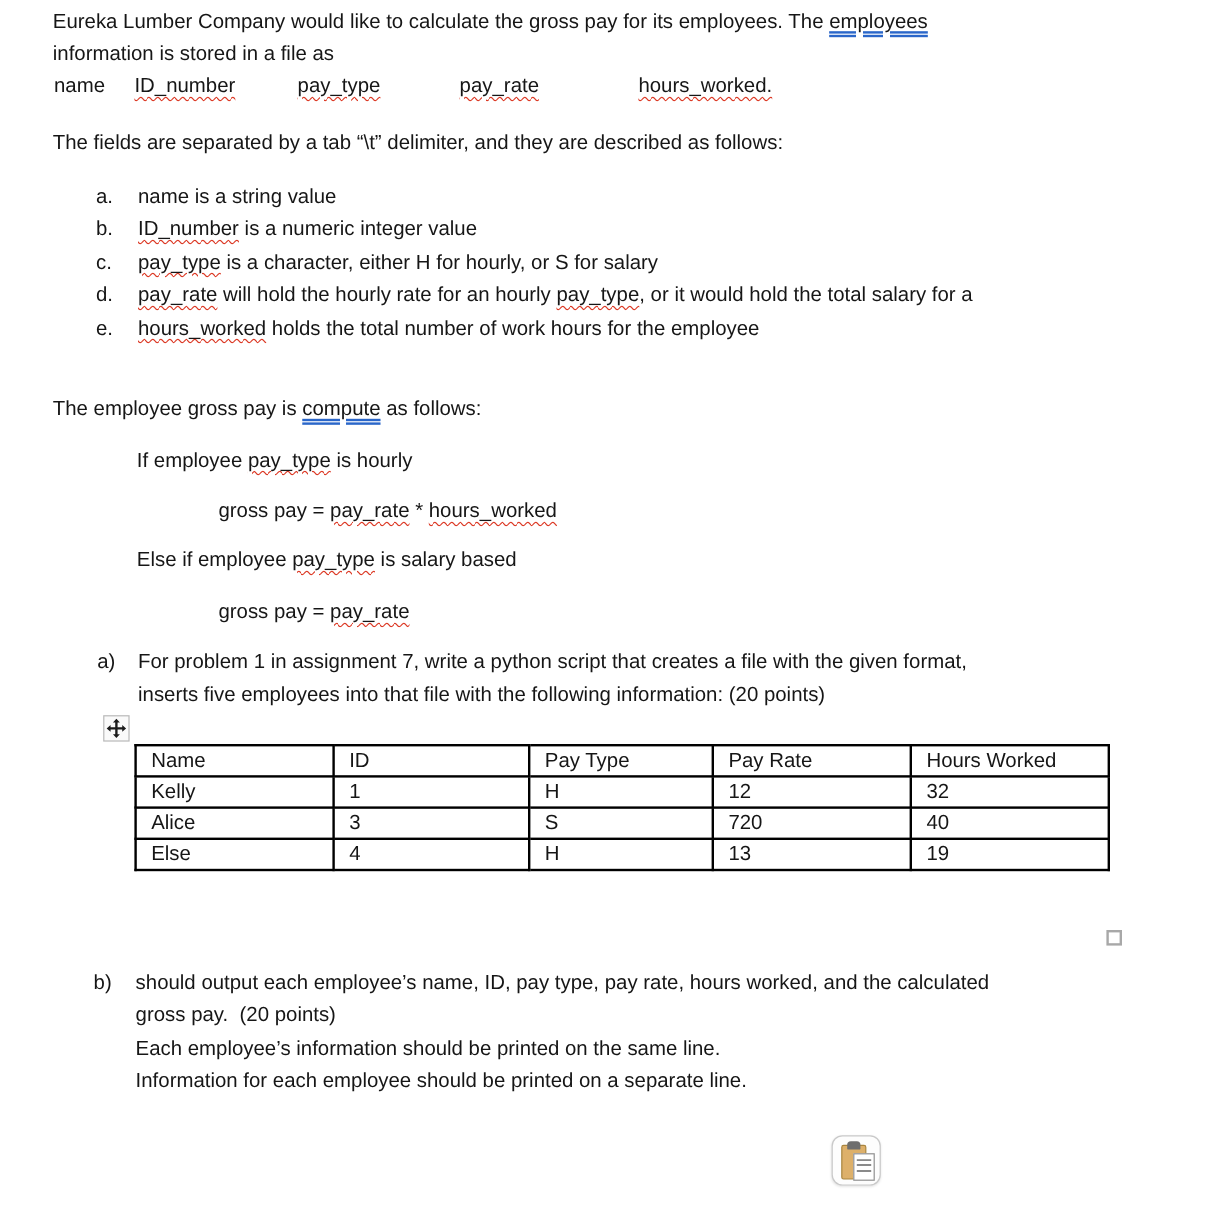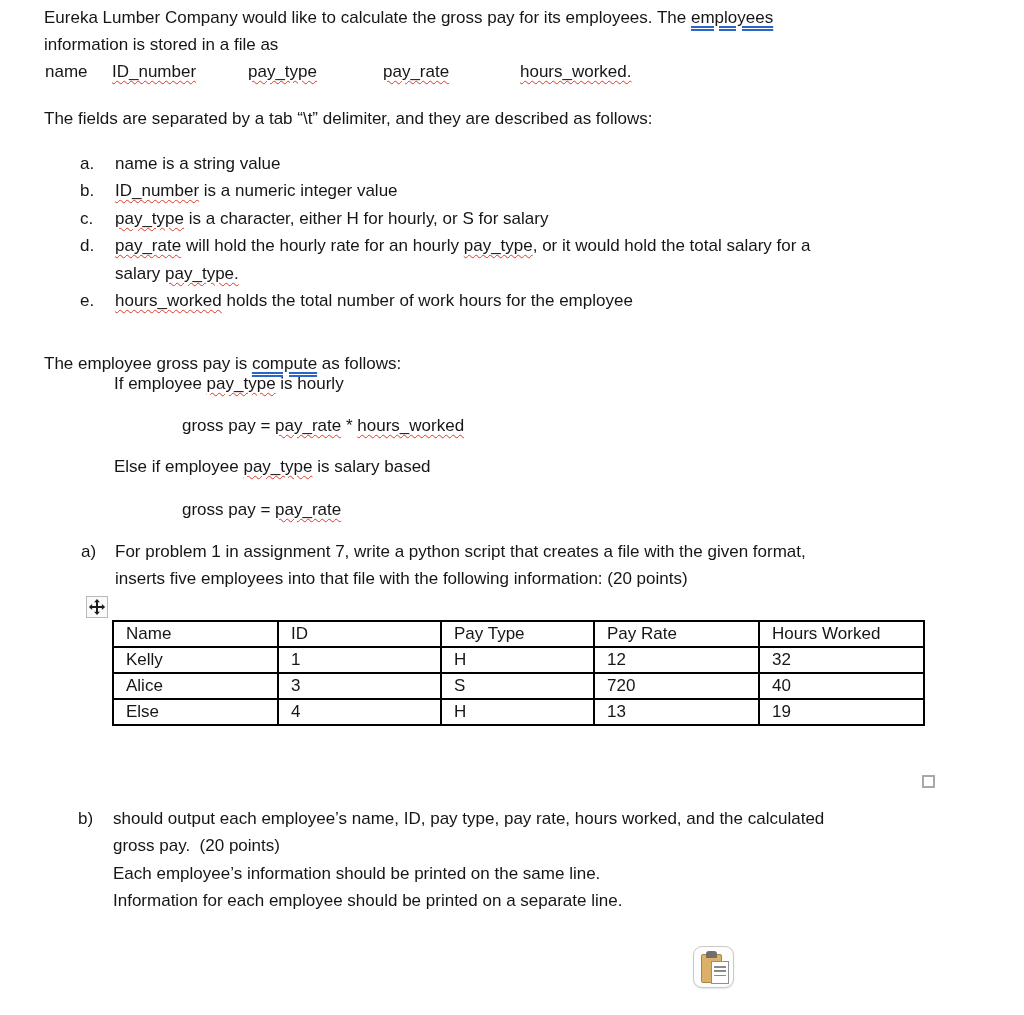--- a/index.html
+++ b/index.html
@@ -68,21 +68,21 @@
 <div class="abs" style="left:44px;top:4px;">
   <div class="line"><span>Eureka Lumber Company would like to calculate the gross pay for its employees. The </span><span class="gr">employees</span></div>
   <div class="line"><span>information is stored in a file as</span></div>
 </div>
 
 <div class="abs fields" style="left:45px;top:62px;width:650px;">
   <span class="fld" style="left:0;">name</span>
   <span class="fld sp" style="left:67px;">ID_number</span>
   <span class="fld sp" style="left:203px;">pay_type</span>
   <span class="fld sp" style="left:338px;">pay_rate</span>
-  <span class="fld sp" style="left:475px;text-align:center;">hours_worked.</span>
+  <span class="fld sp" style="left:487px;text-align:center;">hours_worked.</span>
 </div>
 
 <div class="abs line" style="left:44px;top:105px;"><span>The fields are separated by a tab “\t” delimiter, and they are described as follows:</span></div>
 
 <div class="abs" style="left:80px;top:150px;">
   <div class="lrow">
     <span class="lm">a.</span>
     <span class="line"><span>name is a string value</span></span>
   </div>
   <div class="lrow">
@@ -91,30 +91,26 @@
   </div>
   <div class="lrow">
     <span class="lm">c.</span>
     <span class="line"><span class="sp">pay_type</span><span> is a character, either H for hourly, or S for salary</span></span>
   </div>
   <div class="lrow">
     <span class="lm">d.</span>
     <span class="line"><span class="sp">pay_rate</span><span> will hold the hourly rate for an hourly </span><span class="sp">pay_type</span><span>, or it would hold the total salary for a</span></span>
   </div>
   <div class="lrow">
-    <span class="lm"></span>
-    <span class="line"><span>salary </span><span class="sp">pay_type.</span></span>
-  </div>
-  <div class="lrow">
     <span class="lm">e.</span>
     <span class="line"><span class="sp">hours_worked</span><span> holds the total number of work hours for the employee</span></span>
   </div>
 </div>
 
-<div class="abs line" style="left:44px;top:327px;margin-top:23px;"><span>The employee gross pay is </span><span class="gr">compute</span><span> as follows:</span></div>
+<div class="abs line" style="left:44px;top:327px;"><span>The employee gross pay is </span><span class="gr">compute</span><span> as follows:</span></div>
 <div class="abs line" style="left:114px;top:370px;"><span>If employee </span><span class="sp">pay_type</span><span> is hourly</span></div>
 <div class="abs line" style="left:182px;top:412px;"><span>gross pay = </span><span class="sp">pay_rate</span><span> * </span><span class="sp">hours_worked</span></div>
 <div class="abs line" style="left:114px;top:453px;"><span>Else if employee </span><span class="sp">pay_type</span><span> is salary based</span></div>
 <div class="abs line" style="left:182px;top:496px;"><span>gross pay = </span><span class="sp">pay_rate</span></div>
 
 <div class="abs" style="left:81px;top:538px;">
   <div class="lrow">
     <span class="lm" style="width:34px;">a)</span>
     <div>
       <div class="line">For problem 1 in assignment 7, write a python script that creates a file with the given format,</div>

